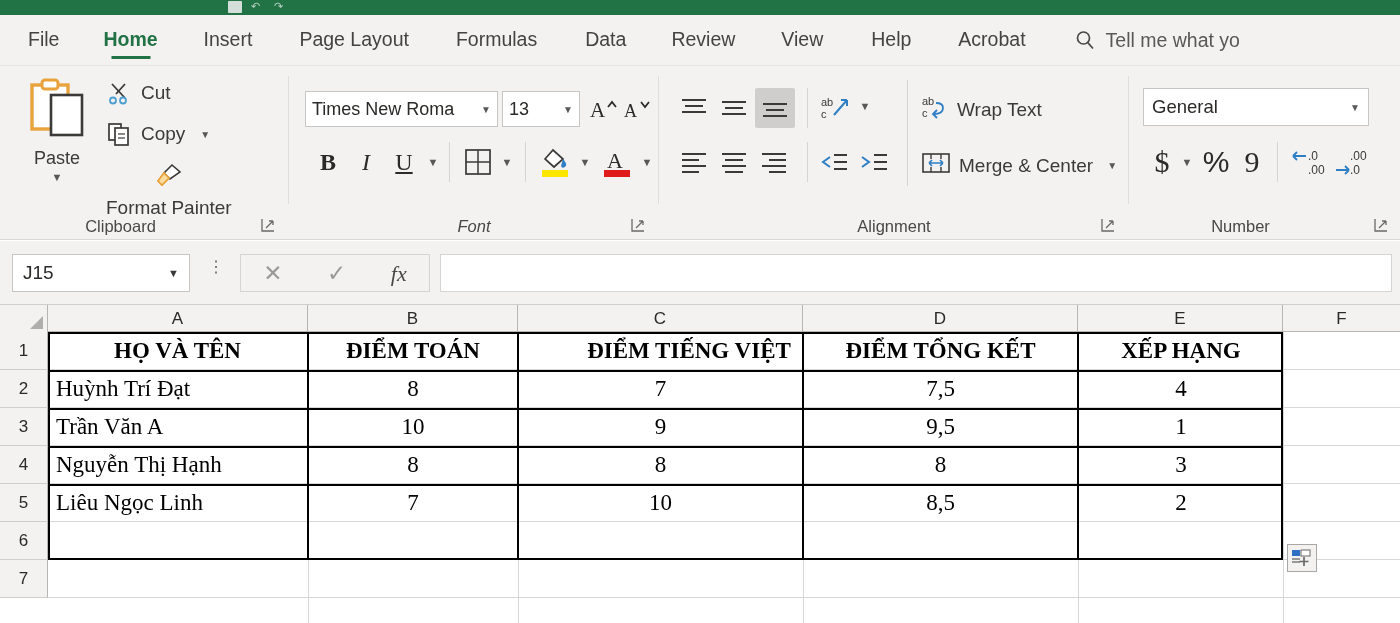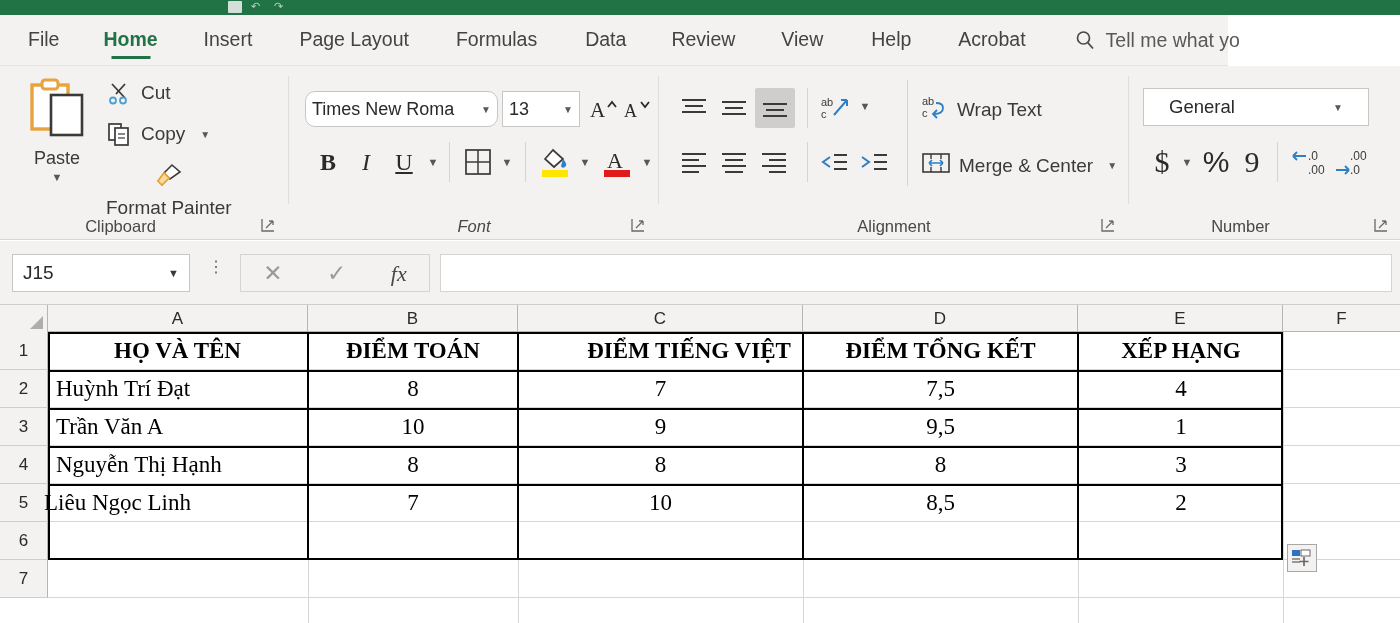--- a/index.html
+++ b/index.html
@@ -16,21 +16,21 @@
     position: absolute; left: 0; top: 0; width: 1400px; height: 15px;
     background: #217346;
   }
   .qat { position: absolute; top: 1px; display: flex; gap: 9px; left: 228px; align-items: center; }
   .qat .qicon { width: 14px; height: 12px; opacity: .85; }
   .qat .save-ic { background: #f2f2f2; border-radius: 1px; }
   .qat .undo-ic, .qat .redo-ic { color: #cfe3d6; font-size: 11px; line-height: 11px; }
 
   
   .tabstrip {
-    position: absolute; left: 0; top: 15px; width: 1228px; height: 51px;
+    position: absolute; left: 0; top: 15px; width: 1400px; height: 51px;
     background: #f3f2f1;
     border-bottom: 1px solid #e6e4e2;
     display: flex; align-items: center;
   }
   .tab {
     position: relative;
     font-size: 19.5px; color: #444341;
     padding: 0 0 2px 0;
     white-space: nowrap;
     height: 51px; display: flex; align-items: center;
@@ -101,21 +101,21 @@
   .albtn { position: absolute; display:flex; align-items:center; justify-content:center; }
   .albtn.sel { background: #d0cecc; border-radius: 2px; }
   .alitem {
     position: absolute; display: flex; align-items: center; gap: 8px;
     font-size: 19px; color: #3b3a38; white-space: nowrap;
   }
 
   
   .numbox {
     position: absolute; background: #fff; border: 1px solid #c8c6c4;
-    display: flex; align-items: center; padding: 0 25px;
+    display: flex; align-items: center; padding: 0 8px;
     font-size: 18.5px; color: #2b2a28;
   }
   .nbtn { position: absolute; display: flex; align-items: center; justify-content: center; color: #2b2a28; }
 
   
   .fbar {
     position: absolute; left: 0; top: 241px; width: 1400px; height: 64px;
     background: #f3f2f1;
     border-bottom: 1px solid #d0cecc;
   }
@@ -281,21 +281,21 @@
       <div class="gdlg" style="right:14px;">
         <svg width="14" height="14" viewBox="0 0 14 14">
           <path d="M1 1 L1 13 L13 13" fill="none" stroke="#6b6967" stroke-width="1.3"></path>
           <path d="M12 3 L5 10 M12 3 L12 7 M12 3 L8 3" stroke="#6b6967" stroke-width="1.3" fill="none"></path>
         </svg>
       </div>
       <div class="sep"></div>
     </div>
 
     <div class="rgroup" style="left:289px; width:370px;">
-      <div class="fontbox" style="left:16px; top:25px; width:193px; height:36px;border-radius:10px;">
+      <div class="fontbox" style="left:16px; top:25px; width:193px; height:36px;">
         <span>Times New Roma</span>
         <span class="fbox-caret">▼</span>
       </div>
       <div class="fontbox" style="left:213px; top:25px; width:78px; height:36px;">
         <span>13</span>
         <span class="fbox-caret">▼</span>
       </div>
       <div class="fbtn" style="left:298px; top:26px; width:34px; height:34px;">
         <svg width="32" height="30" viewBox="0 0 32 30">
           <text x="2" y="23" font-family="Liberation Serif, serif" font-size="21" fill="#2b2a28">A</text>
@@ -584,21 +584,21 @@
     <div class="cell ctr" style="left:519px;  top:103px; width:283px; height:38px;">9</div>
     <div class="cell ctr" style="left:804px;  top:103px; width:273px; height:38px;">9,5</div>
     <div class="cell ctr" style="left:1079px; top:103px; width:204px; height:38px;">1</div>
 
     <div class="cell lft" style="left:48px;   top:141px; width:259px; height:38px;">Nguyễn Thị Hạnh</div>
     <div class="cell ctr" style="left:309px;  top:141px; width:208px; height:38px;">8</div>
     <div class="cell ctr" style="left:519px;  top:141px; width:283px; height:38px;">8</div>
     <div class="cell ctr" style="left:804px;  top:141px; width:273px; height:38px;">8</div>
     <div class="cell ctr" style="left:1079px; top:141px; width:204px; height:38px;">3</div>
 
-    <div class="cell lft" style="left:36px;   top:179px; width:299px; height:38px;">Liêu Ngọc Linh</div>
+    <div class="cell lft" style="left:48px;   top:179px; width:299px; height:38px;">Liêu Ngọc Linh</div>
     <div class="cell ctr" style="left:309px;  top:179px; width:208px; height:38px;">7</div>
     <div class="cell ctr" style="left:519px;  top:179px; width:283px; height:38px;">10</div>
     <div class="cell ctr" style="left:804px;  top:179px; width:273px; height:38px;">8,5</div>
     <div class="cell ctr" style="left:1079px; top:179px; width:204px; height:38px;">2</div>
 
     <div class="qa-btn" style="left:1287px; top:239px;">
       <svg width="22" height="20" viewBox="0 0 22 20">
         <rect x="1" y="2" width="8" height="6" fill="#2f6fc4"></rect>
         <rect x="10" y="2" width="9" height="6" fill="#fff" stroke="#6b6967" stroke-width="1"></rect>
         <rect x="1" y="10" width="8" height="2" fill="#9b9997"></rect>

